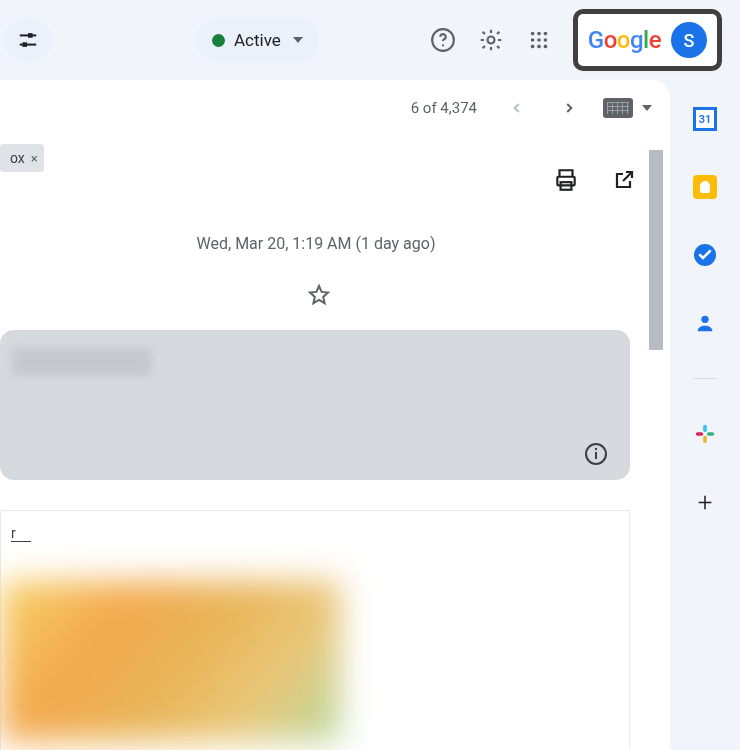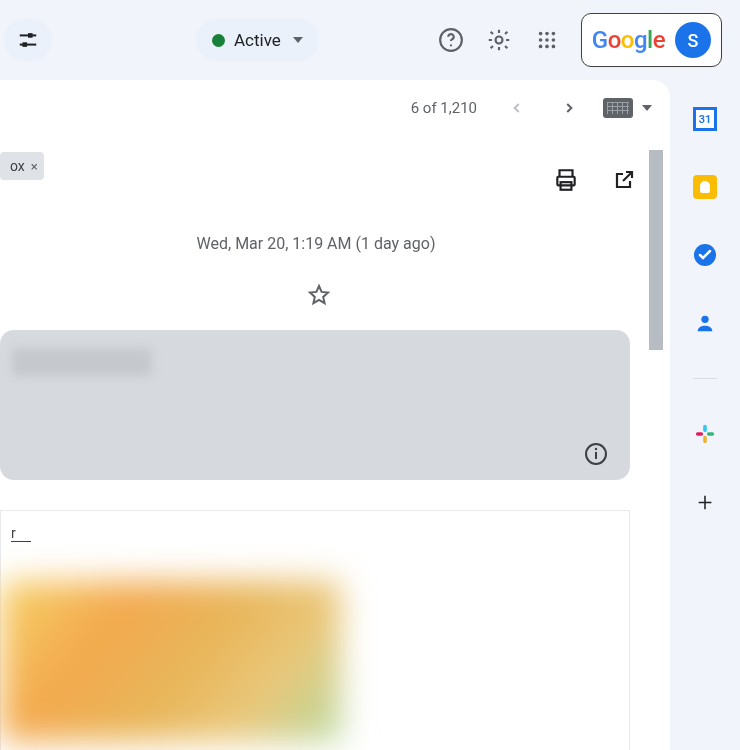--- a/index.html
+++ b/index.html
@@ -59,21 +59,21 @@
       width: 28px; height: 28px;
       display: flex; align-items: center; justify-content: center;
       cursor: pointer;
       color: #5f6368;
     }
     .google-chip {
       display: flex;
       align-items: center;
       gap: 10px;
       background: #fff;
-      border: 1px solid #404040;
+      border: 5px solid #404040;
       border-radius: 10px;
       padding: 8px 10px;
       box-shadow: 0 1px 2px rgba(0,0,0,0.03);
     }
     .google-word {
       font-size: 24px;
       font-weight: 500;
       letter-spacing: -0.5px;
     }
     .g1{color:#4285f4}.g2{color:#ea4335}.g3{color:#fbbc05}.g4{color:#4285f4}.g5{color:#34a853}.g6{color:#ea4335}
@@ -138,21 +138,21 @@
       position:absolute;
       top:4px; left:4px; right:4px; bottom:4px;
       background-image:
         linear-gradient(#9aa0a6 1px, transparent 1px),
         linear-gradient(90deg,#9aa0a6 1px, transparent 1px);
       background-size: 5px 4px;
     }
 
     .label-chip {
       position:absolute;
-      top: 72px;
+      top: 64px;
       left:0;
       height: 28px;
       display:flex; align-items:center;
       padding: 0 6px 0 10px;
       background:#dfe3e8;
       border-radius:4px;
       font-size:14px;
       color:#3c4043;
       gap:6px;
     }
@@ -323,21 +323,21 @@
       </span>
       <div class="avatar">
         <span>S</span>
       </div>
     </div>
   </div>
 </div>
 
 <div class="main-area">
   <div class="toolbar-row">
-    <span class="paging-text">6 of 1,210</span>
+    <span class="paging-text">6 of 4,374</span>
     <div class="nav-arrow">
       <svg width="14" height="14" viewBox="0 0 24 24" fill="none" stroke="currentColor" stroke-width="3.5">
           <path d="M15 5l-7 7 7 7"></path>
         </svg>
     </div>
     <div class="nav-arrow enabled">
       <svg width="14" height="14" viewBox="0 0 24 24" fill="none" stroke="currentColor" stroke-width="3.5">
           <path d="M9 5l7 7-7 7"></path>
         </svg>
     </div>

